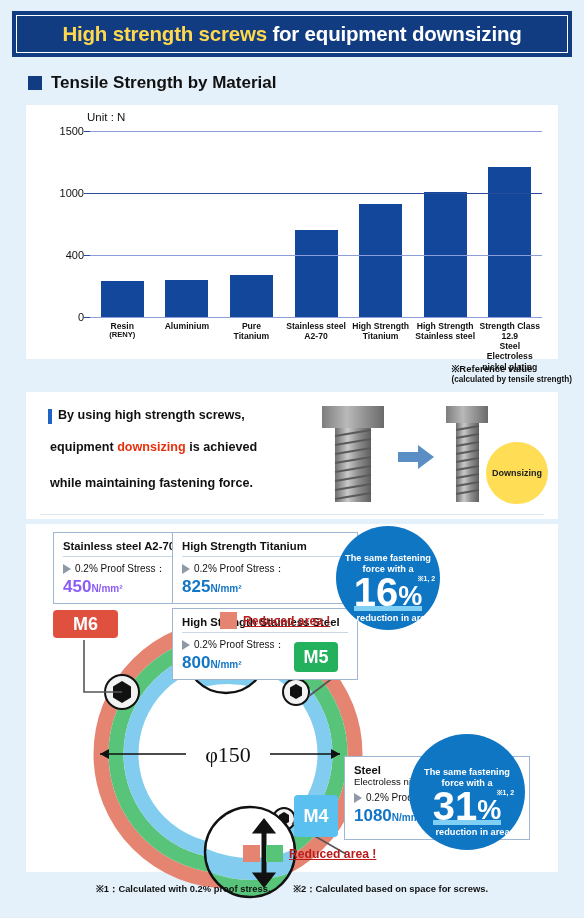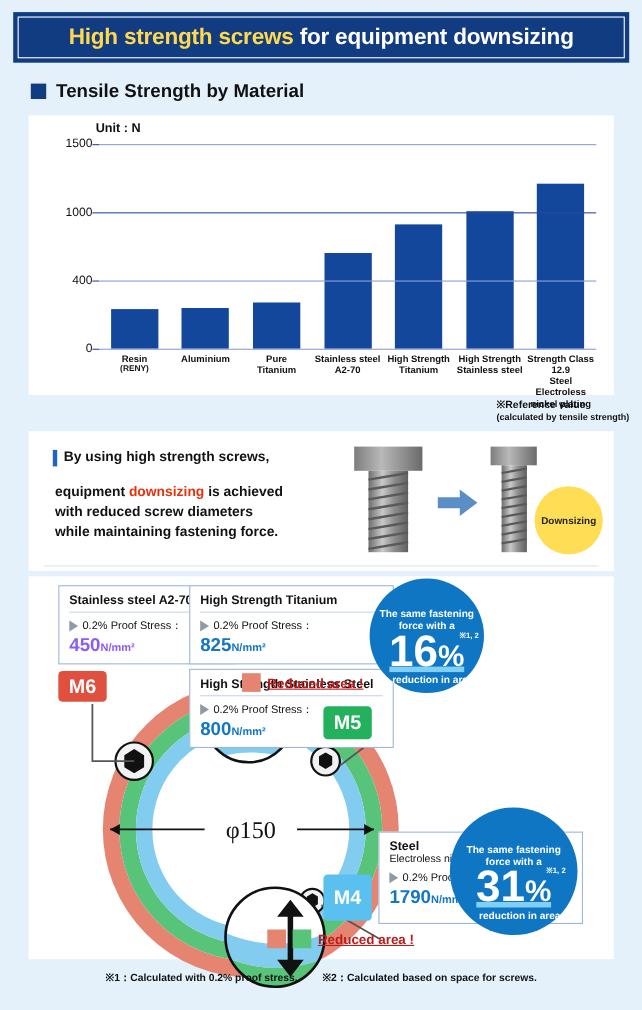--- a/index.html
+++ b/index.html
@@ -34,21 +34,21 @@
     position:absolute;left:28px;top:73px;
     display:flex;align-items:center;gap:9px;
   }
   .sq{width:14px;height:14px;background:#123c82;display:inline-block;}
   .sec1-title span.t{font-size:17px;font-weight:bold;color:#111;}
 
   .chartcard{
     position:absolute;left:26px;top:105px;width:532px;height:254px;
     background:#ffffff;
   }
-  .unit{position:absolute;left:17px;top:6px;font-size:11.5px;font-weight:bold;color:#111;padding-left:44px;}
+  .unit{position:absolute;left:17px;top:6px;font-size:11.5px;font-weight:normal;color:#111;padding-left:44px;}
   .plot{position:absolute;left:64px;top:26px;width:452px;height:186px;}
   .grid-line{position:absolute;left:0;width:452px;height:1px;background:#8d9ddb;}
   .grid-line.strong{background:#2a4a9c;}
   .ytick{
     position:absolute;right:calc(100% + 6px);
     transform:translateY(-50%);
     font-size:11px;color:#111;white-space:nowrap;font-weight:normal;
   }
   .ytickdash{position:absolute;left:-6px;width:6px;height:1px;background:#2a4a9c;}
   .bars{position:absolute;left:0;bottom:0;width:452px;height:186px;display:flex;align-items:flex-end;}
@@ -224,21 +224,21 @@
     <div class="l2">(calculated by tensile strength)</div>
   </div>
 
   <div class="card2">
     <div class="lead">
       <span class="bluebar"></span>
       <span class="t">By using high strength screws,</span>
     </div>
     <div class="body2">
       <span>equipment </span><span class="red">downsizing</span><span> is achieved</span><br>
-      <span>with reduced screw diameters</span><br>
+      <br>
       <span>while maintaining fastening force.</span>
     </div>
 
     <div class="screwwrap">
       
       <svg width="250" height="112" viewBox="0 0 250 112">
         <defs>
           <linearGradient id="shaftG" x1="0" y1="0" x2="1" y2="0">
             <stop offset="0%" stop-color="#6e6e6e"></stop>
             <stop offset="35%" stop-color="#c9c9c9"></stop>
@@ -402,25 +402,25 @@
     </div>
 
     <div class="infobox" style="left:318px;top:232px;width:186px;height:84px;padding:7px 9px;">
       <div class="ib-title">Steel</div>
       <div class="ib-sub">Electroless nickel plating</div>
       <div class="ib-row" style="margin-top:4px;">
         <span class="tri"></span>
         <span class="ib-lbl">0.2% Proof Stress：</span>
       </div>
       <div class="ib-val blue">
-        <span>1790</span><span class="u">N/mm²</span>
-      </div>
-    </div>
-
-    <div class="mbadge" style="left:27px;top:86px;width:44px;height:28px;background:#e0503f;font-size:18px;">M6</div>
+        <span>1080</span><span class="u">N/mm²</span>
+      </div>
+    </div>
+
+    <div class="mbadge" style="left:27px;top:86px;width:65px;height:28px;background:#e0503f;font-size:18px;">M6</div>
     <div class="mbadge" style="left:268px;top:118px;width:44px;height:30px;background:#24b15e;font-size:18px;">M5</div>
     <div class="mbadge" style="left:268px;top:271px;width:44px;height:42px;background:#59c0ef;font-size:18px;">M4</div>
 
     <div class="legend" style="left:194px;top:88px;">
       <span class="sw" style="background:#e58571;"></span>
       <span class="lt"><span>Reduced area !</span></span>
     </div>
 
     <div class="legend" style="left:217px;top:321px;">
       <span class="sw" style="background:#e58571;"></span>

